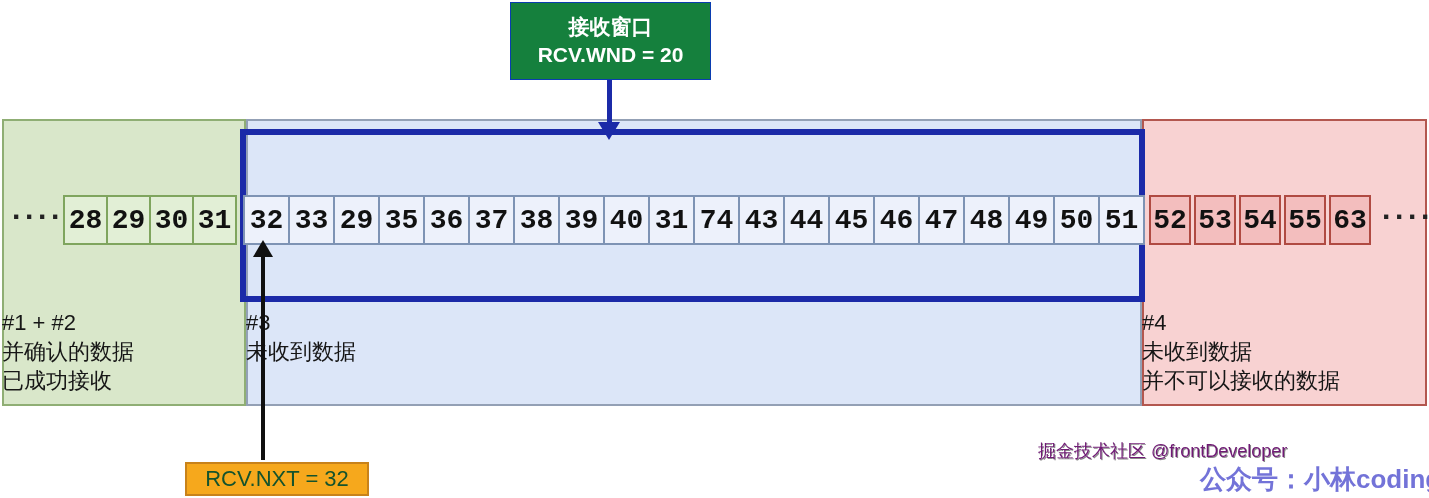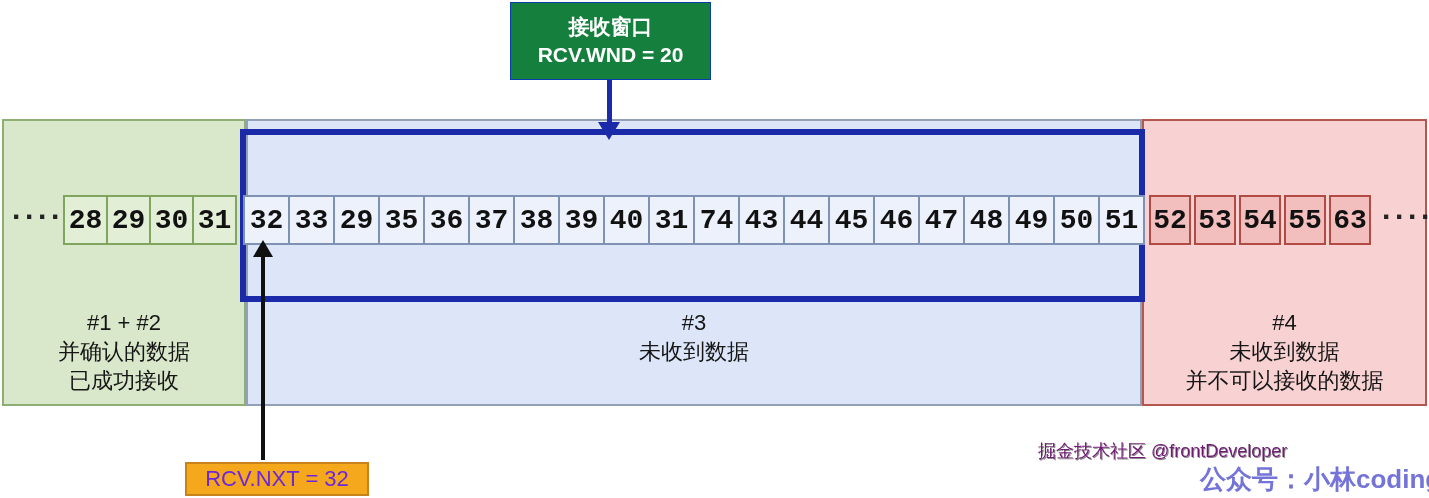--- a/index.html
+++ b/index.html
@@ -114,21 +114,21 @@
     letter-spacing: 3px;
     color: #222222;
   }
   .dots-left  { left: 12px; }
   .dots-right { left: 1382px; }
 
   
   .region-label {
     position: absolute;
     top: 308px;
-    text-align: center;
+    text-align: left;
     font-size: 22px;
     line-height: 29px;
     color: #161616;
   }
   .label-received      { left: 2px;    width: 244px; }
   .label-acceptable    { left: 246px;  width: 896px; }
   .label-notacceptable { left: 1142px; width: 285px; }
 
   
   .up-arrow-line {
@@ -144,21 +144,21 @@
     border-left: 10px solid transparent;
     border-right: 10px solid transparent;
     border-bottom: 17px solid #101010;
   }
   .rcv-nxt-box {
     position: absolute;
     left: 185px; top: 462px;
     width: 184px; height: 34px;
     background: #f6a81c;
     border: 2px solid #c8821a;
-    color: #6d28d9;
+    color: #14532d;
     font-size: 22px;
     font-weight: normal;
     display: flex;
     align-items: center;
     justify-content: center;
   }
 
   
   .wm-gray {
     position: absolute;

